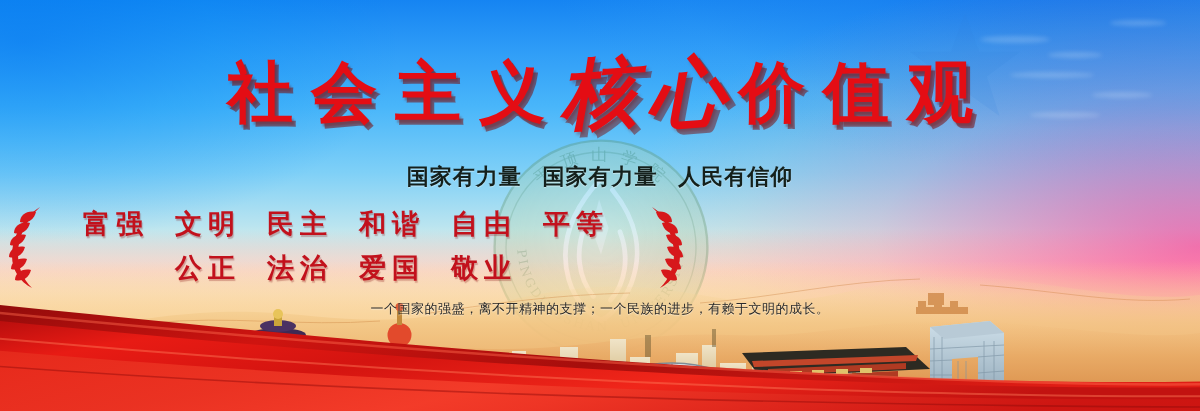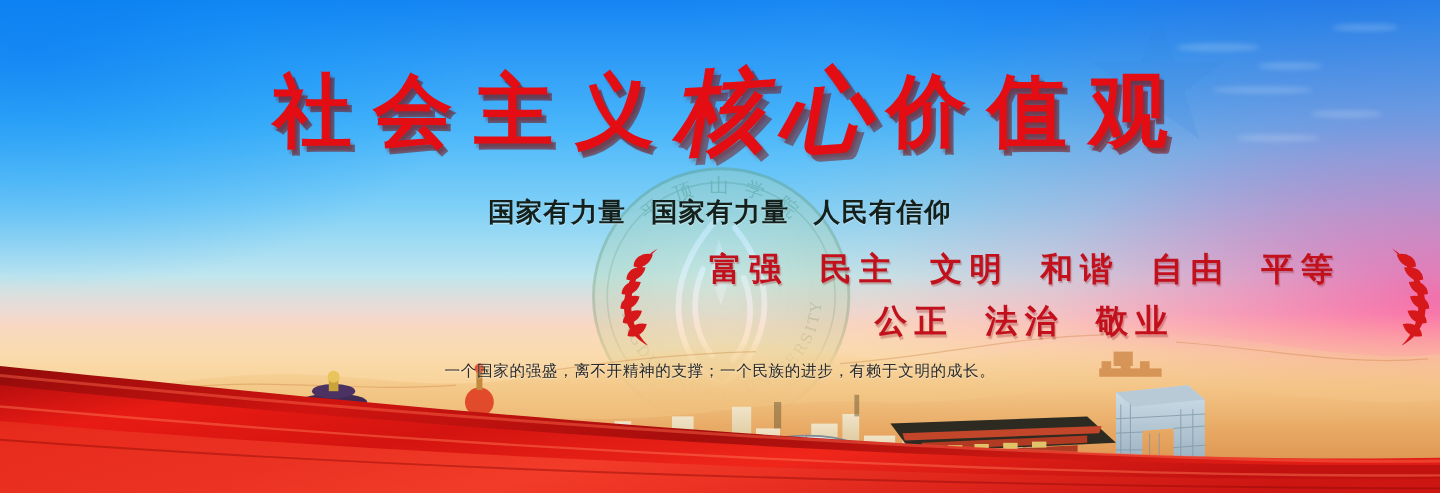--- a/index.html
+++ b/index.html
@@ -102,21 +102,21 @@
     text-shadow:5px 6px 0 rgba(122,14,14,0.50), 2px 3px 3px rgba(120,20,20,0.35);
   }
 
   .subtitle{position:absolute;left:0;right:0;top:162px;
     text-align:center;font-size:22px;font-weight:700;color:#14201c;
     letter-spacing:1px;
     text-shadow:0 1px 1px rgba(255,255,255,0.45);}
   .subtitle span{margin:0 6px;}
 
   .values-wrap{position:absolute;left:0;right:0;top:200px;height:92px;
-    display:flex;align-items:center;justify-content:flex-end;}
+    display:flex;align-items:center;justify-content:flex-start;}
   .laurel{width:56px;height:88px;flex:0 0 auto;}
   .laurel svg{width:100%;height:100%;display:block;}
   .values{margin:0 14px;}
   .values .row{display:flex;justify-content:center;align-items:center;
     height:44px;}
   .values .row .v{
     font-weight:700;font-size:27px;color:#c2111c;
     letter-spacing:6px;margin:0 13px;
     text-shadow:1px 2px 1px rgba(140,20,20,0.30);
     white-space:nowrap;}
@@ -411,29 +411,30 @@
             <path d="M27,57 C 18,55 11,60 11,67 C 18,69 25,65 27,57 Z"></path>
             <path d="M31,68 C 22,66 15,71 15,78 C 22,80 29,76 31,68 Z"></path>
           </g>
         </g>
       </svg>
     </div>
 
     <div class="values">
       <div class="row">
         <span class="v">富强</span>
+        <span class="v">文明</span>
         <span class="v">民主</span>
-        <span class="v">文明</span>
         <span class="v">和谐</span>
         <span class="v">自由</span>
         <span class="v">平等</span>
       </div>
       <div class="row">
         <span class="v">公正</span>
         <span class="v">法治</span>
+        <span class="v">爱国</span>
         <span class="v">敬业</span>
       </div>
     </div>
 
     <div class="laurel">
       <svg viewBox="0 0 56 88" aria-hidden="true" style="transform:scaleX(-1)">
         <g fill="#d6181b">
           <path d="M40,5 C 22,16 12,36 12,54 C 12,68 20,80 32,86 C 22,76 18,64 18,52 C 18,34 27,17 40,5 Z"></path>
           <g>
             <path d="M36,10 C 27,8 20,13 20,20 C 27,22 34,18 36,10 Z"></path>

